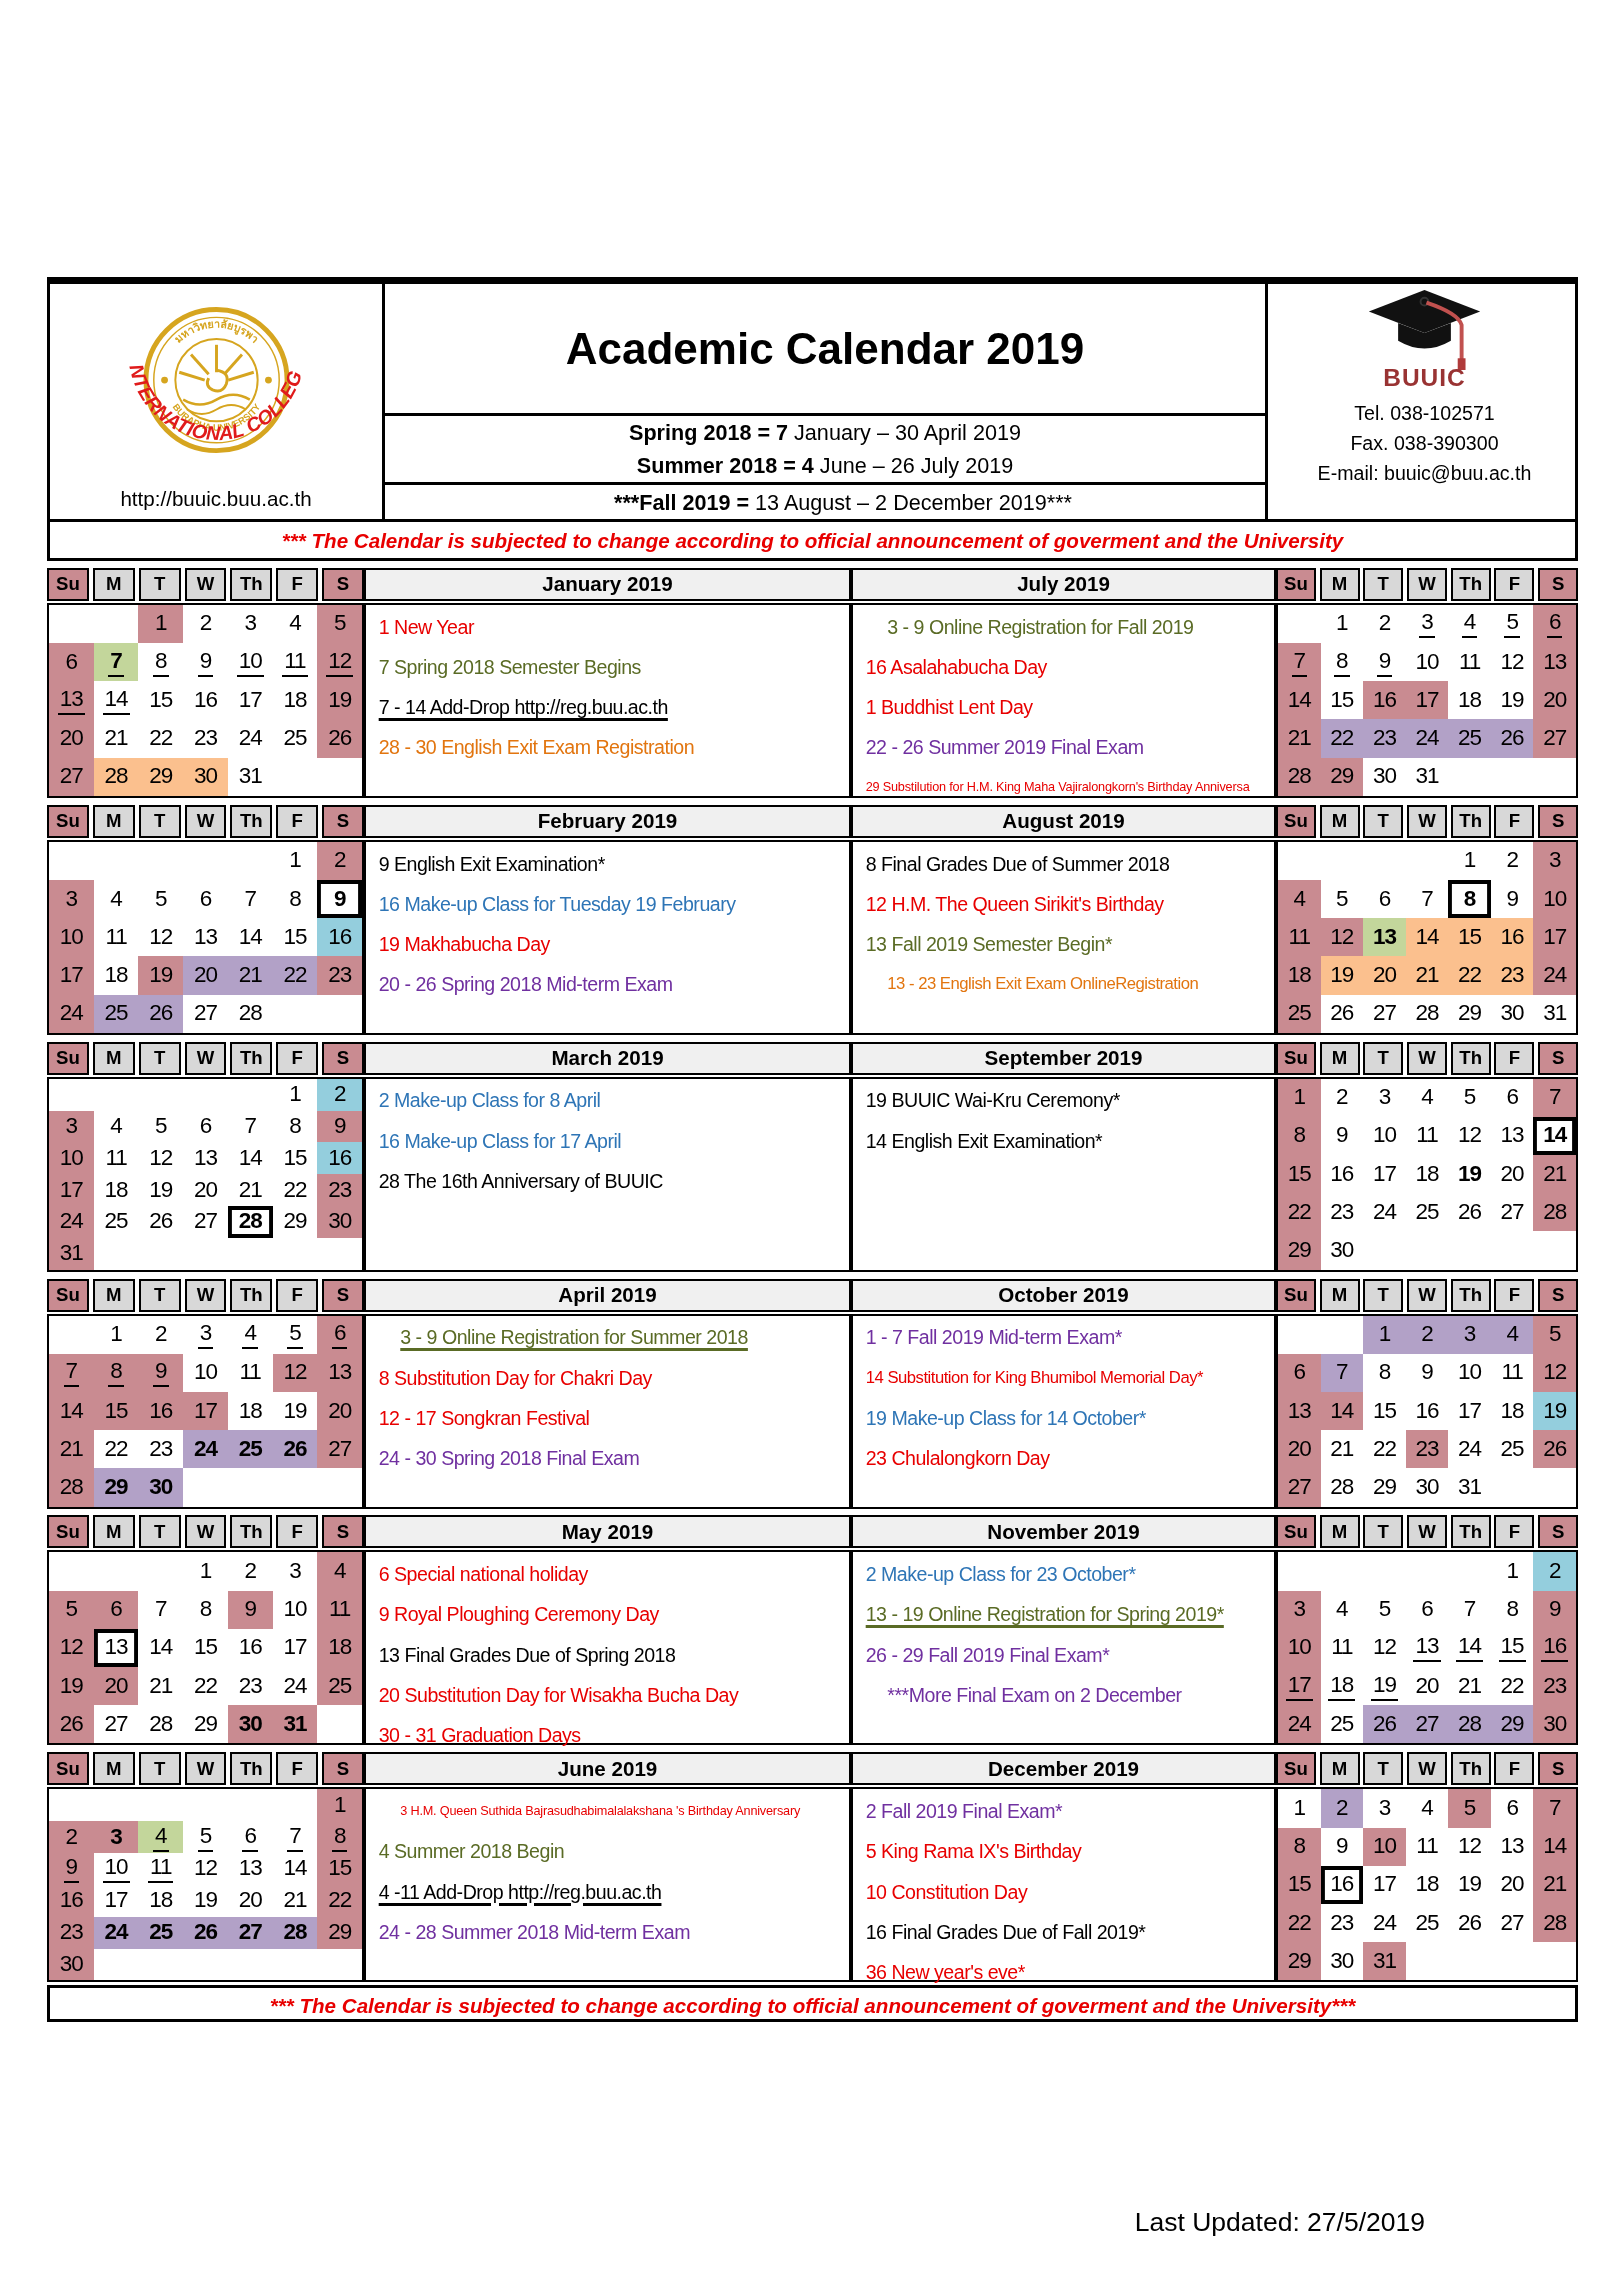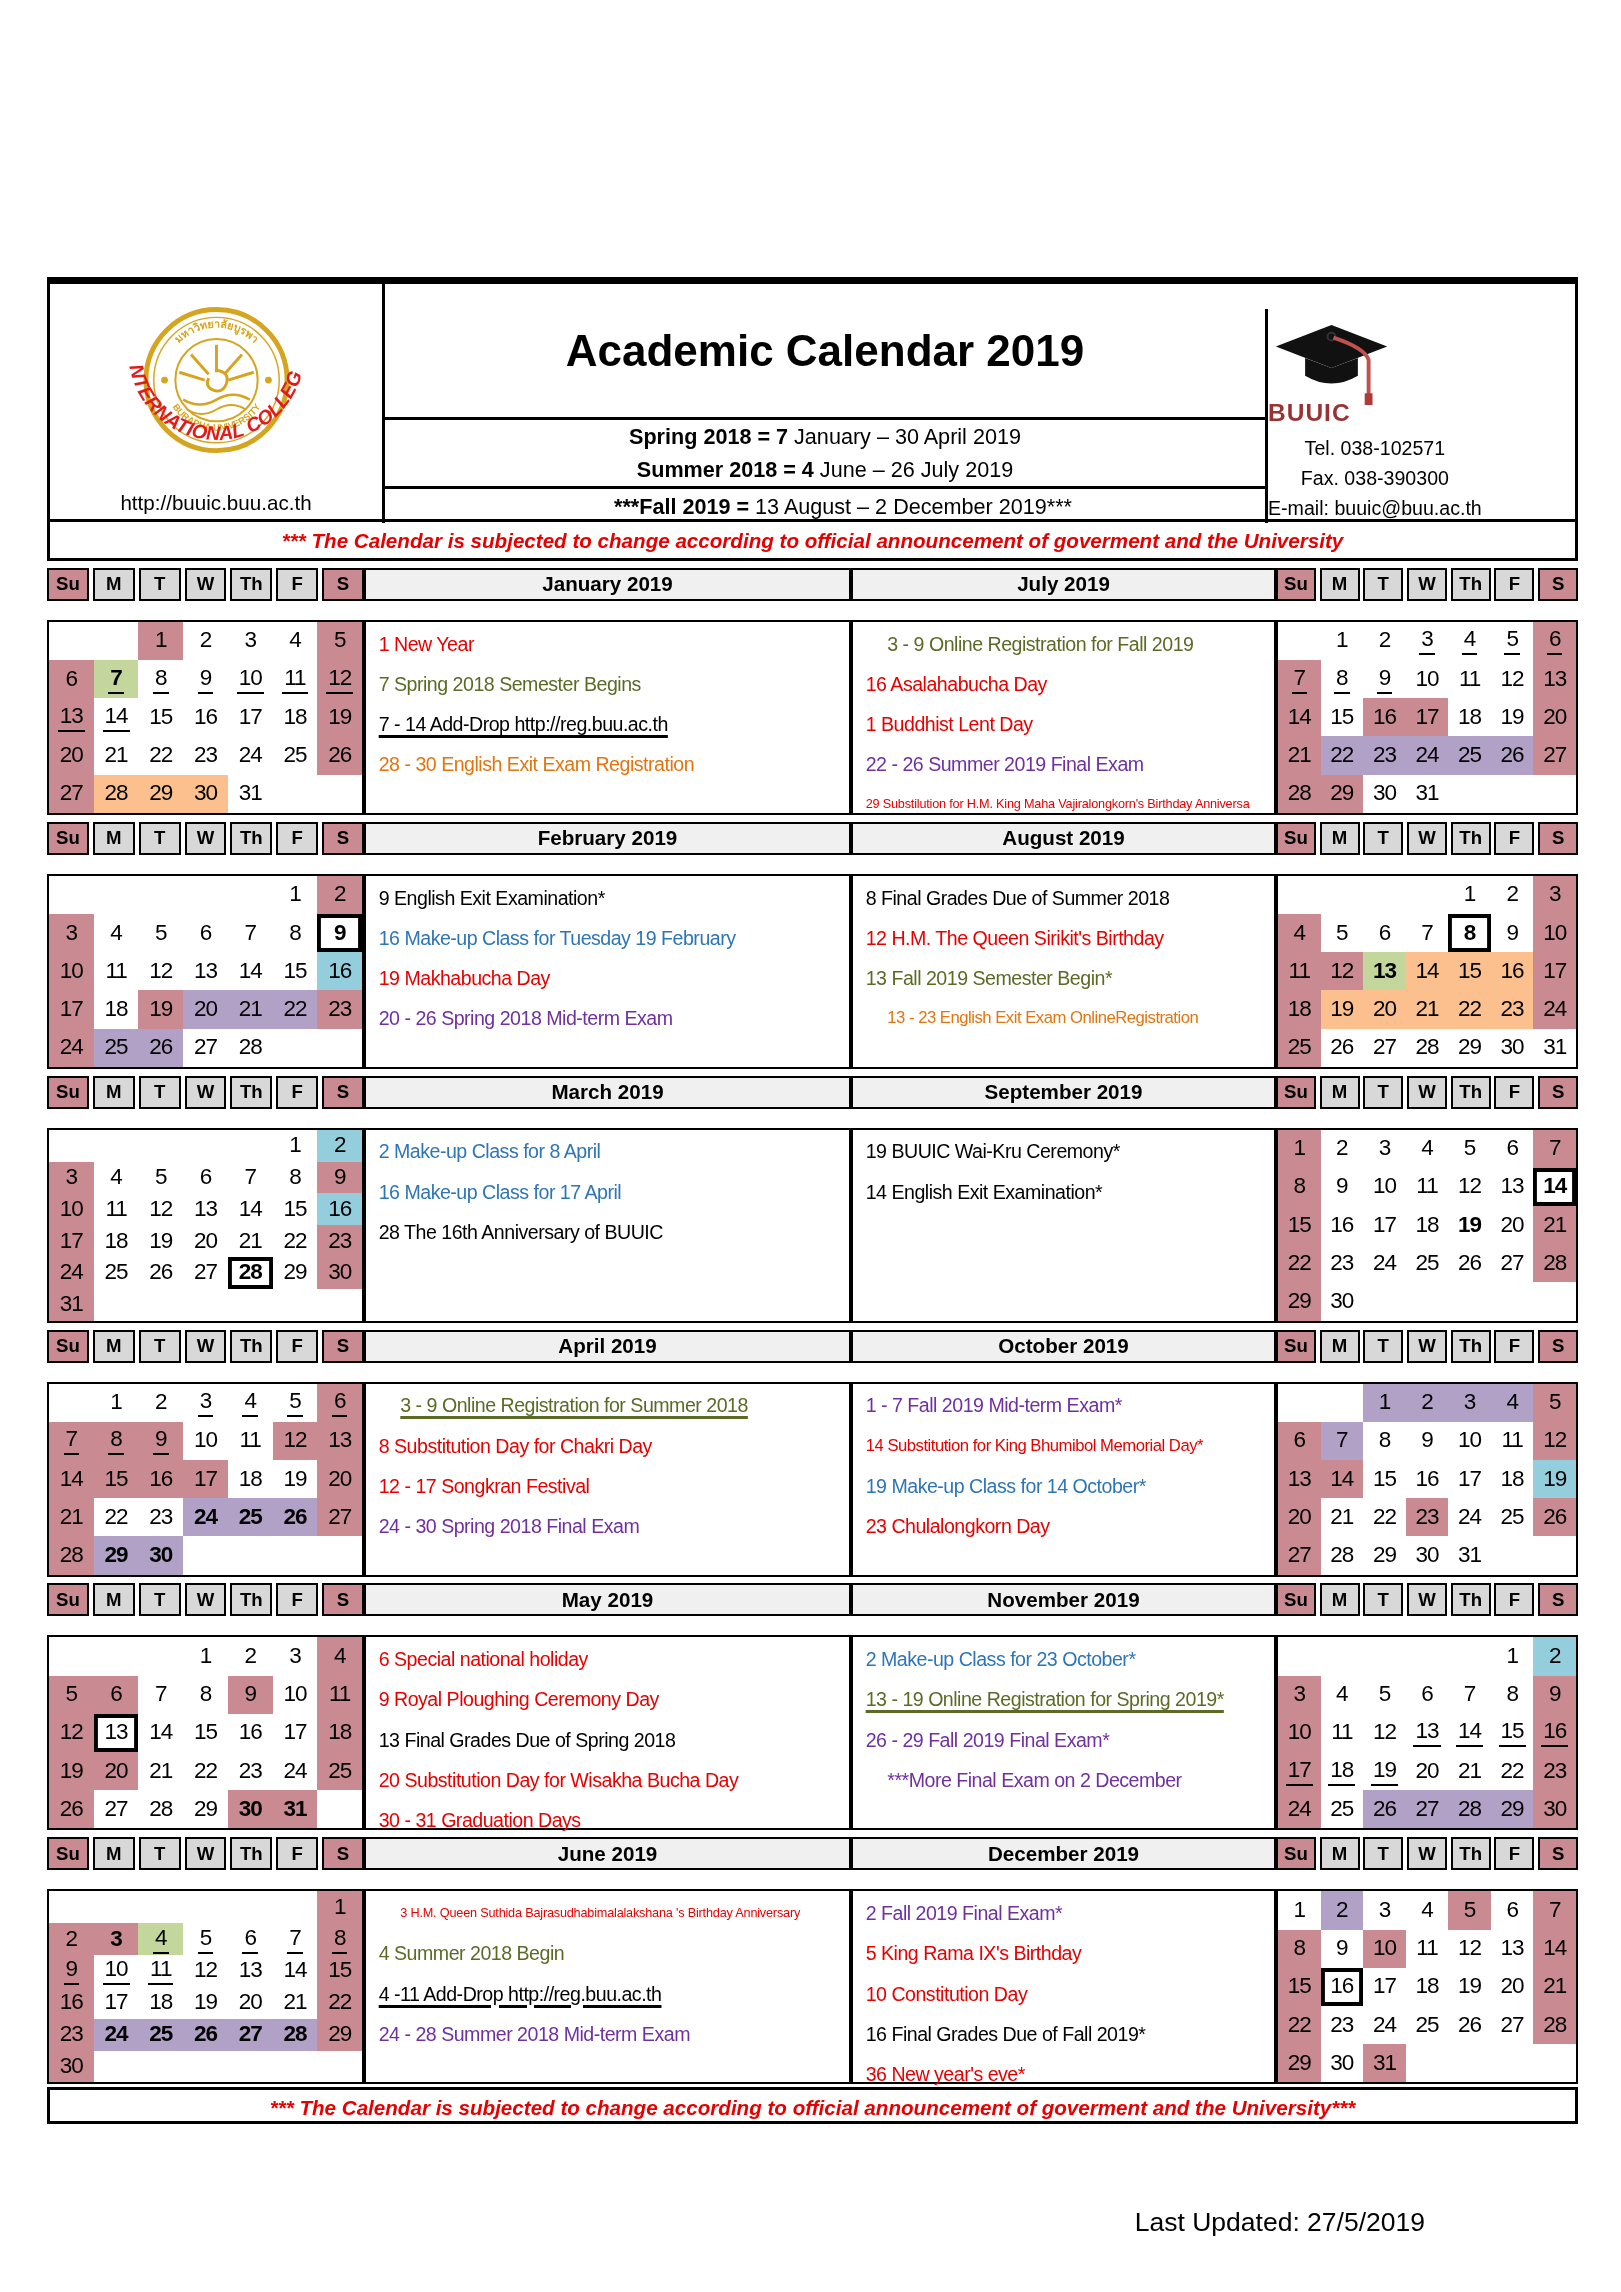--- a/index.html
+++ b/index.html
@@ -12,31 +12,31 @@
        border:3.9px solid #000;border-top:7.8px solid #000;box-sizing:border-box;background:#fff;}
   .hdr-left{border-right:3.9px solid #000;display:flex;flex-direction:column;align-items:center;
        justify-content:space-between;padding:2px 0 7.8px;box-sizing:border-box;}
   .hdr-url{font-size:20.6px;}
   .hdr-center{display:flex;flex-direction:column;box-sizing:border-box;justify-content:flex-end;}
   .hdr-title{flex:1;display:flex;align-items:center;justify-content:center;
        font-weight:bold;font-size:44px;border-bottom:3.9px solid #000;}
   .sem{height:33px;line-height:33px;text-align:center;font-size:21.6px;box-sizing:border-box;}
   .sem b{font-weight:bold;}
   .sem.fall{border-top:3.9px solid #000;height:37px;line-height:35px;padding-left:36px;}
-  .hdr-right{border-left:3.9px solid #000;display:flex;flex-direction:column;align-items:flex-start;
-       padding-top:12px;box-sizing:border-box;margin-top:25px;}
+  .hdr-right{border-left:3.9px solid #000;display:flex;flex-direction:column;align-items:center;
+       padding-top:2px;box-sizing:border-box;}
   .brand{font-weight:bold;font-size:24.5px;color:#993333;letter-spacing:1px;margin-top:-5.9px;}
   .contact{font-size:19.6px;line-height:30px;text-align:center;margin-top:5.9px;}
 
   .top-note{border:3.9px solid #000;border-top:none;height:39px;line-height:37px;text-align:center;
        color:#e80000;font-style:italic;font-weight:bold;font-size:20.6px;background:#fff;box-sizing:border-box;}
 
   
   .month-row{display:grid;grid-template-columns:317px 487px 425px 302px;
-       grid-template-rows:33px 195px;row-gap:19px;margin-top:6.9px;}
+       grid-template-rows:33px 195px;row-gap:2px;margin-top:6.9px;}
   .dow{display:grid;grid-template-columns:repeat(7,1fr);column-gap:3.9px;}
   .dow>div{border:2.9px solid #000;background:#d8d8d8;font-weight:bold;font-size:18.6px;
        display:flex;align-items:center;justify-content:center;box-sizing:border-box;}
   .dow>div.we{background:#c98b91;}
   .tbox{border:2.9px solid #000;background:#f0f0f0;font-weight:bold;font-size:20.6px;
        display:flex;align-items:center;justify-content:center;box-sizing:border-box;}
   .mcal{border:2.9px solid #000;background:#fff;display:grid;grid-template-columns:repeat(7,1fr);
        grid-auto-rows:1fr;box-sizing:border-box;}
   .dc{display:flex;align-items:center;justify-content:center;font-size:22.5px;letter-spacing:-1px;}
   .dc .num{padding:0 2px 1px;}

